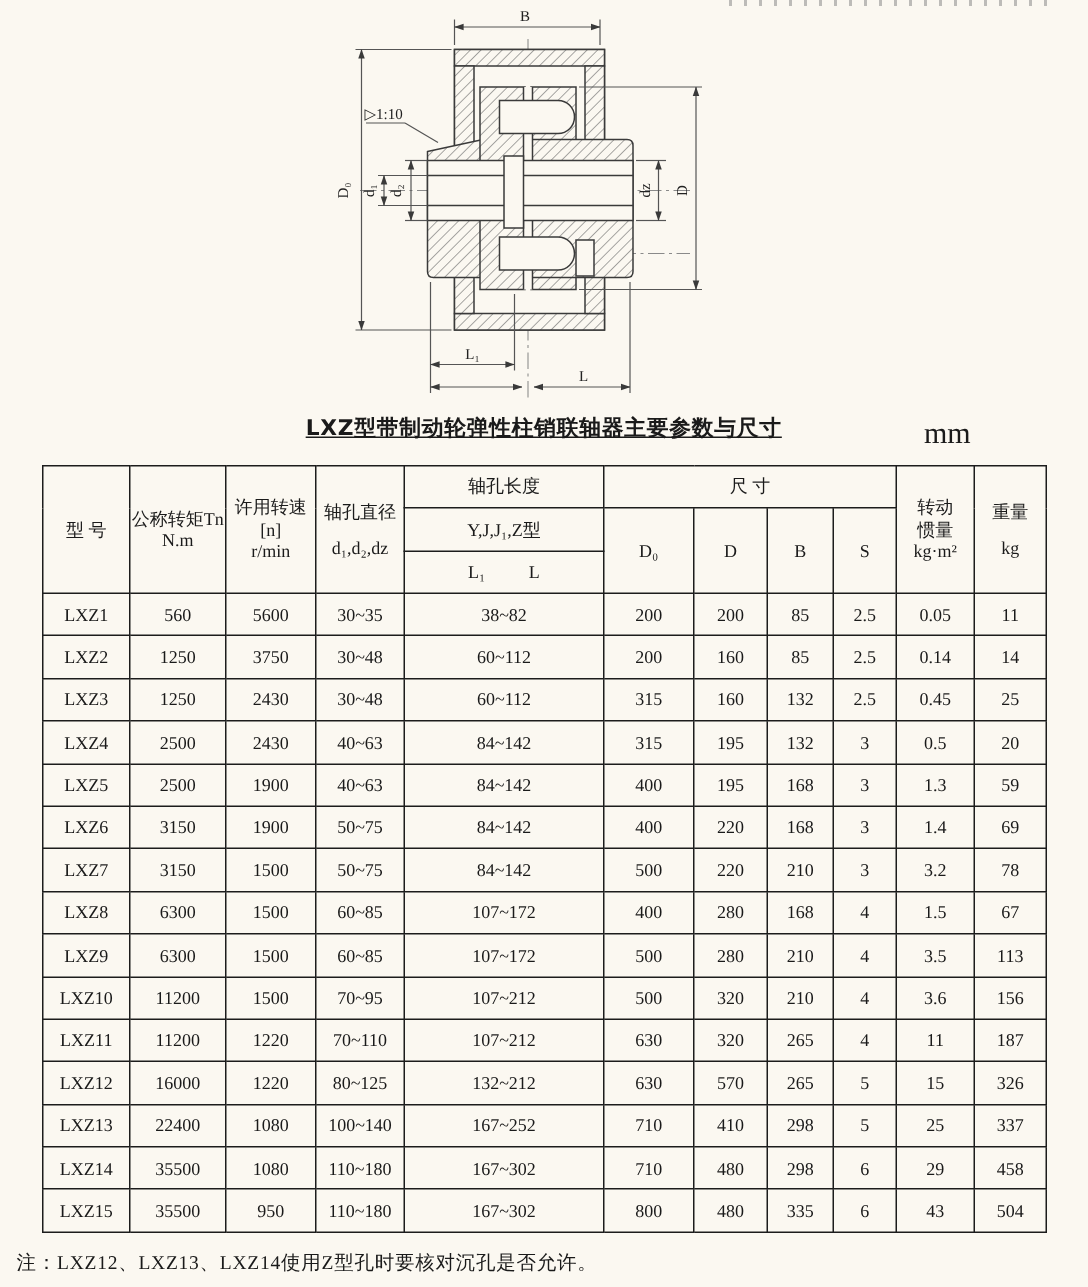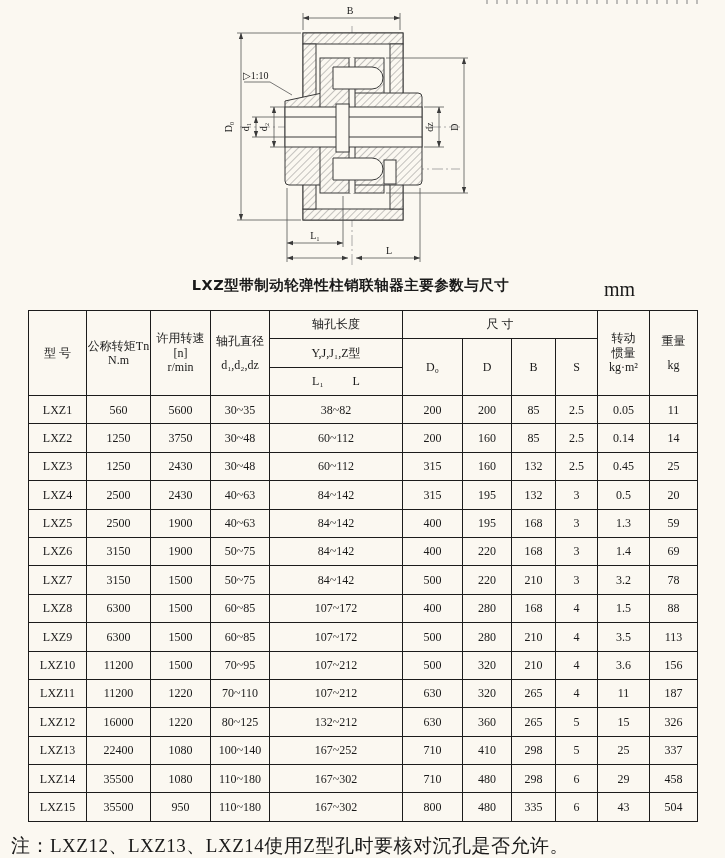--- a/index.html
+++ b/index.html
@@ -7,21 +7,21 @@
     width:725px;height:858px;position:relative;overflow:hidden;
     background:#fbf8f1;color:#1a1a1a;
     font-family:"Liberation Serif","DejaVu Serif",serif;
   }
   .crop-fragment{
     position:absolute;top:0;right:24px;width:215px;height:4px;opacity:.55;
     background:repeating-linear-gradient(90deg,#8a8a8a 0 2px,transparent 2px 10px);
   }
   svg.draw{position:absolute;top:0;left:0;}
   .dimtxt{font-family:"Liberation Serif","DejaVu Serif",serif;font-size:10px;fill:#222;}
-  .title-row{position:absolute;top:276px;left:16px;width:669px;height:20px;}
+  .title-row{position:absolute;top:276px;left:28px;width:669px;height:20px;text-decoration:underline;}
   .doc-title{
     display:block;text-align:center;
     font-family:"DejaVu Sans","Liberation Sans",sans-serif;
     font-weight:bold;font-size:14.5px;letter-spacing:.5px;
   }
   .unit-label{position:absolute;top:2px;left:588px;font-size:20px;}
   table.spec{
     position:absolute;top:310px;left:28px;width:669px;
     border-collapse:collapse;table-layout:fixed;
     font-size:12px;text-align:center;
@@ -31,21 +31,21 @@
     font-weight:normal;vertical-align:middle;text-align:center;
     line-height:1.2;overflow:hidden;
   }
   thead tr.hr1{height:28px;}
   thead tr.hr2{height:29px;}
   thead tr.hr3{height:28px;}
   tbody td{height:27.4px;}
   .hgap{margin-top:9px;}
   .lpair span{display:inline-block;}
   .lpair span + span{margin-left:26px;}
-  .footnote{position:absolute;top:833px;left:11px;font-size:19px;letter-spacing:.5px;}
+  .footnote{position:absolute;top:833px;left:11px;font-size:13px;letter-spacing:.5px;}
 </style>
 </head>
 <body>
 
 <div class="crop-fragment"></div>
 
 <svg class="draw" width="725" height="270" viewBox="0 0 725 270">
   <defs>
     <pattern id="hatch" width="5" height="5" patternUnits="userSpaceOnUse" patternTransform="rotate(45)">
       <rect width="5" height="5" fill="#fbf8f1"></rect>
@@ -304,21 +304,21 @@
         <td>LXZ8</td>
         <td>6300</td>
         <td>1500</td>
         <td>60~85</td>
         <td>107~172</td>
         <td>400</td>
         <td>280</td>
         <td>168</td>
         <td>4</td>
         <td>1.5</td>
-        <td>88</td>
+        <td>67</td>
       </tr>
       <tr>
         <td>LXZ9</td>
         <td>6300</td>
         <td>1500</td>
         <td>60~85</td>
         <td>107~172</td>
         <td>500</td>
         <td>280</td>
         <td>210</td>
@@ -352,21 +352,21 @@
         <td>11</td>
         <td>187</td>
       </tr>
       <tr>
         <td>LXZ12</td>
         <td>16000</td>
         <td>1220</td>
         <td>80~125</td>
         <td>132~212</td>
         <td>630</td>
-        <td>360</td>
+        <td>570</td>
         <td>265</td>
         <td>5</td>
         <td>15</td>
         <td>326</td>
       </tr>
       <tr>
         <td>LXZ13</td>
         <td>22400</td>
         <td>1080</td>
         <td>100~140</td>

